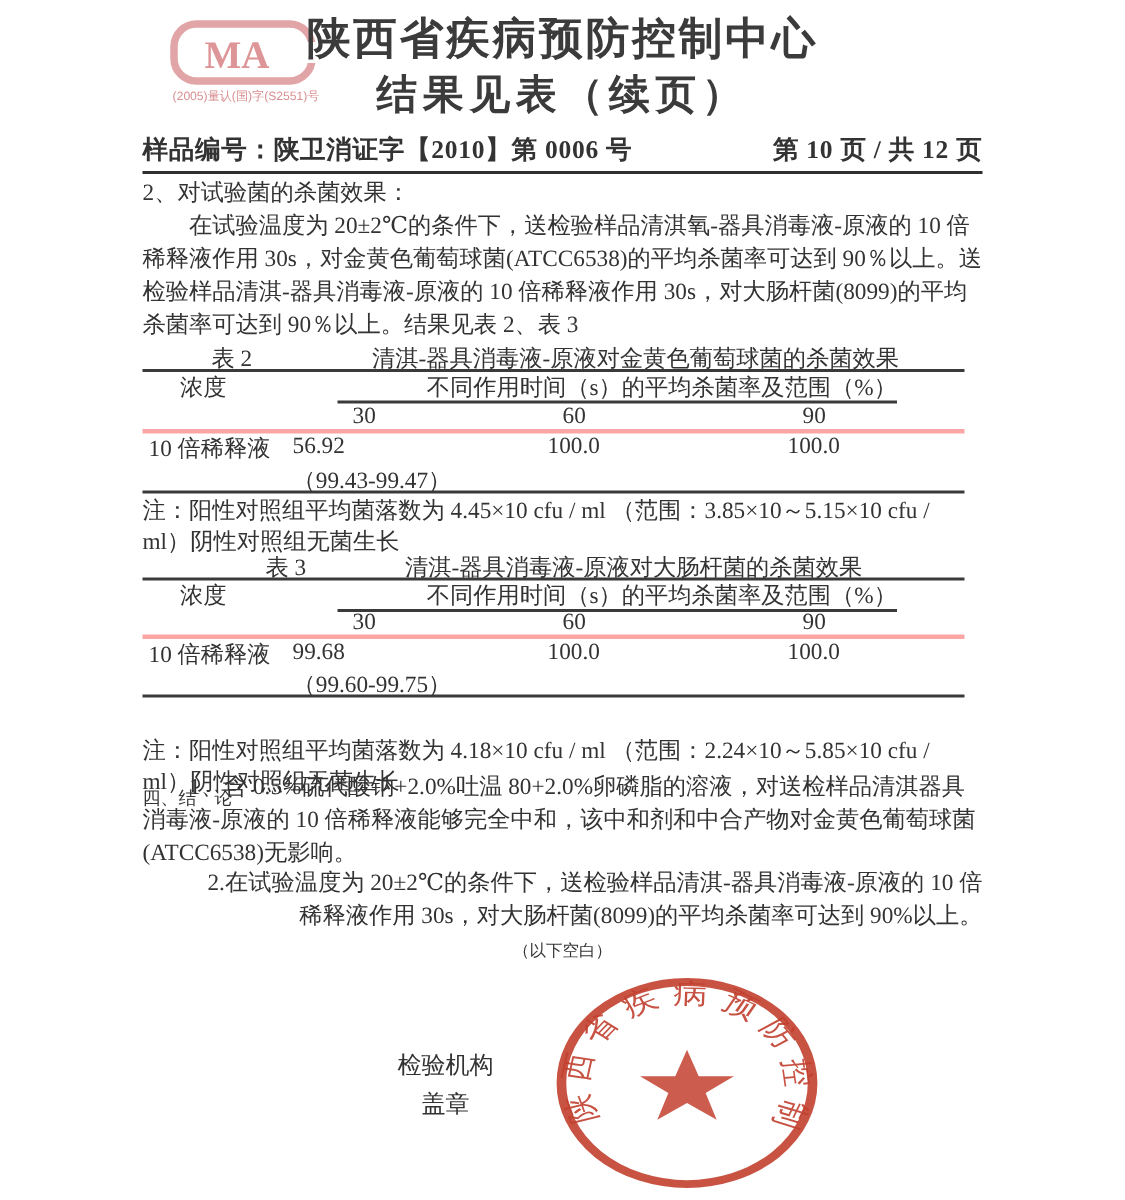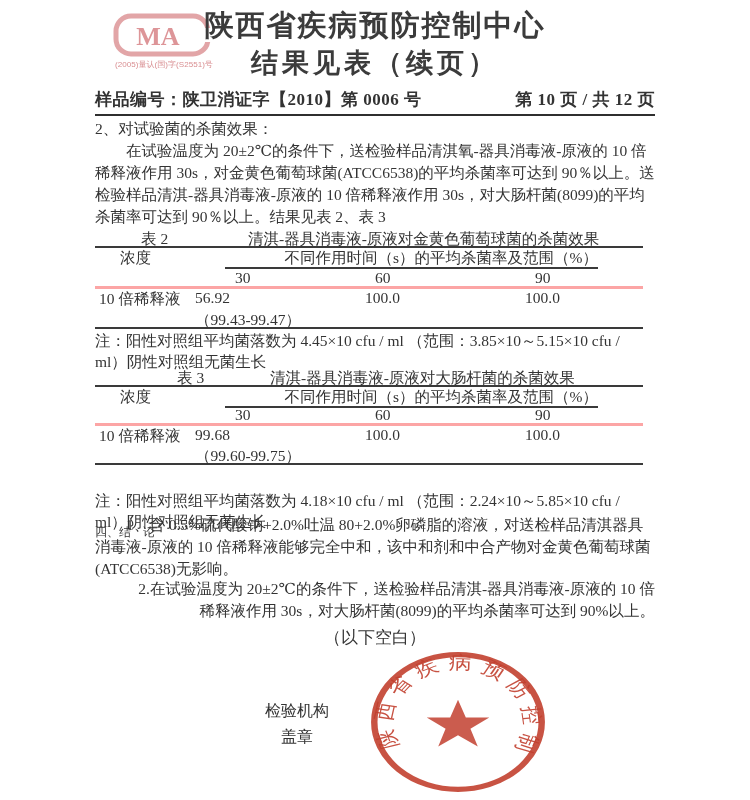--- a/index.html
+++ b/index.html
@@ -46,21 +46,21 @@
   .span-hdr  { position:absolute; left:130px; top:0; width:373px; height:19px;
                text-align:right; border-bottom:2px solid #3a3a3a; }
   .time-row  { height:17px; border-bottom:3px solid #fca5a5; }
   .data-row  { height:21px; }
   .range-row { height:17px; border-bottom:2px solid #3a3a3a; }
 
   .note { position:absolute; left:95px; width:560px; font-size:15.5px; line-height:21px; }
 
   .sec4-head { position:absolute; left:95px; width:560px; font-size:12px;margin-top:28px; }
 
-  .blank-note { position:absolute; left:95px; width:560px; text-align:center; font-size:17px; }
+  .blank-note { position:absolute; left:95px; width:560px; text-align:center; font-size:11px; }
 
   .agency { position:absolute; left:261px; top:698px; width:72px; text-align:center;
             font-size:16px; line-height:26px; }
 
   .stamp { position:absolute; left:366px; top:648px; }
 </style>
 </head>
 <body>
 
 <div class="page">

